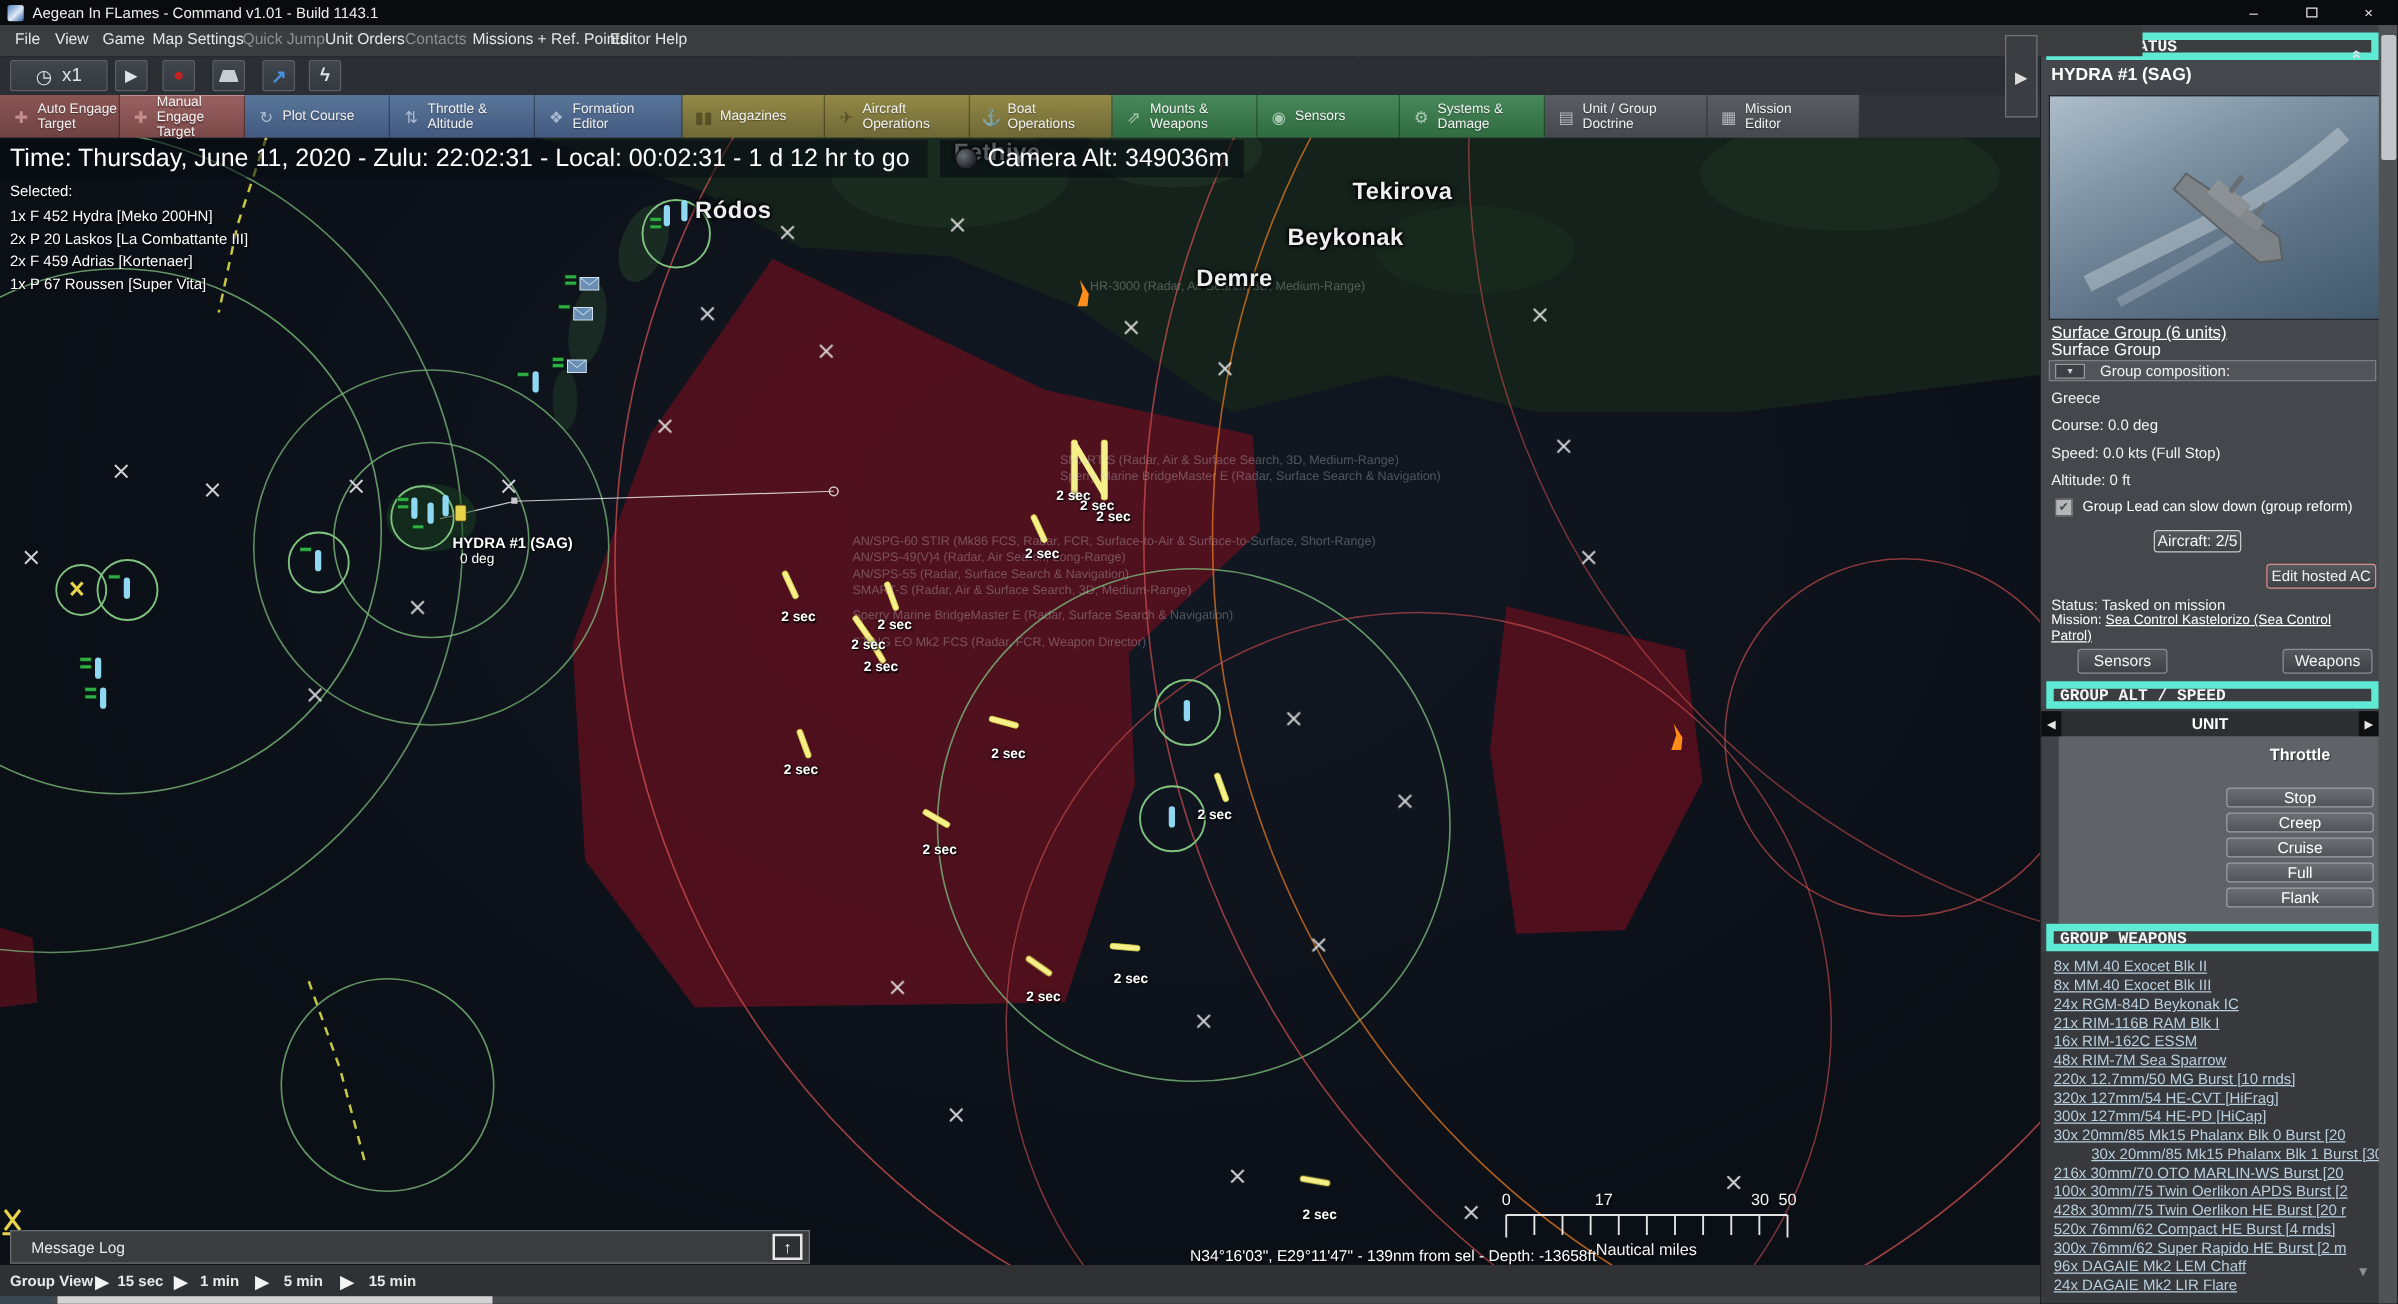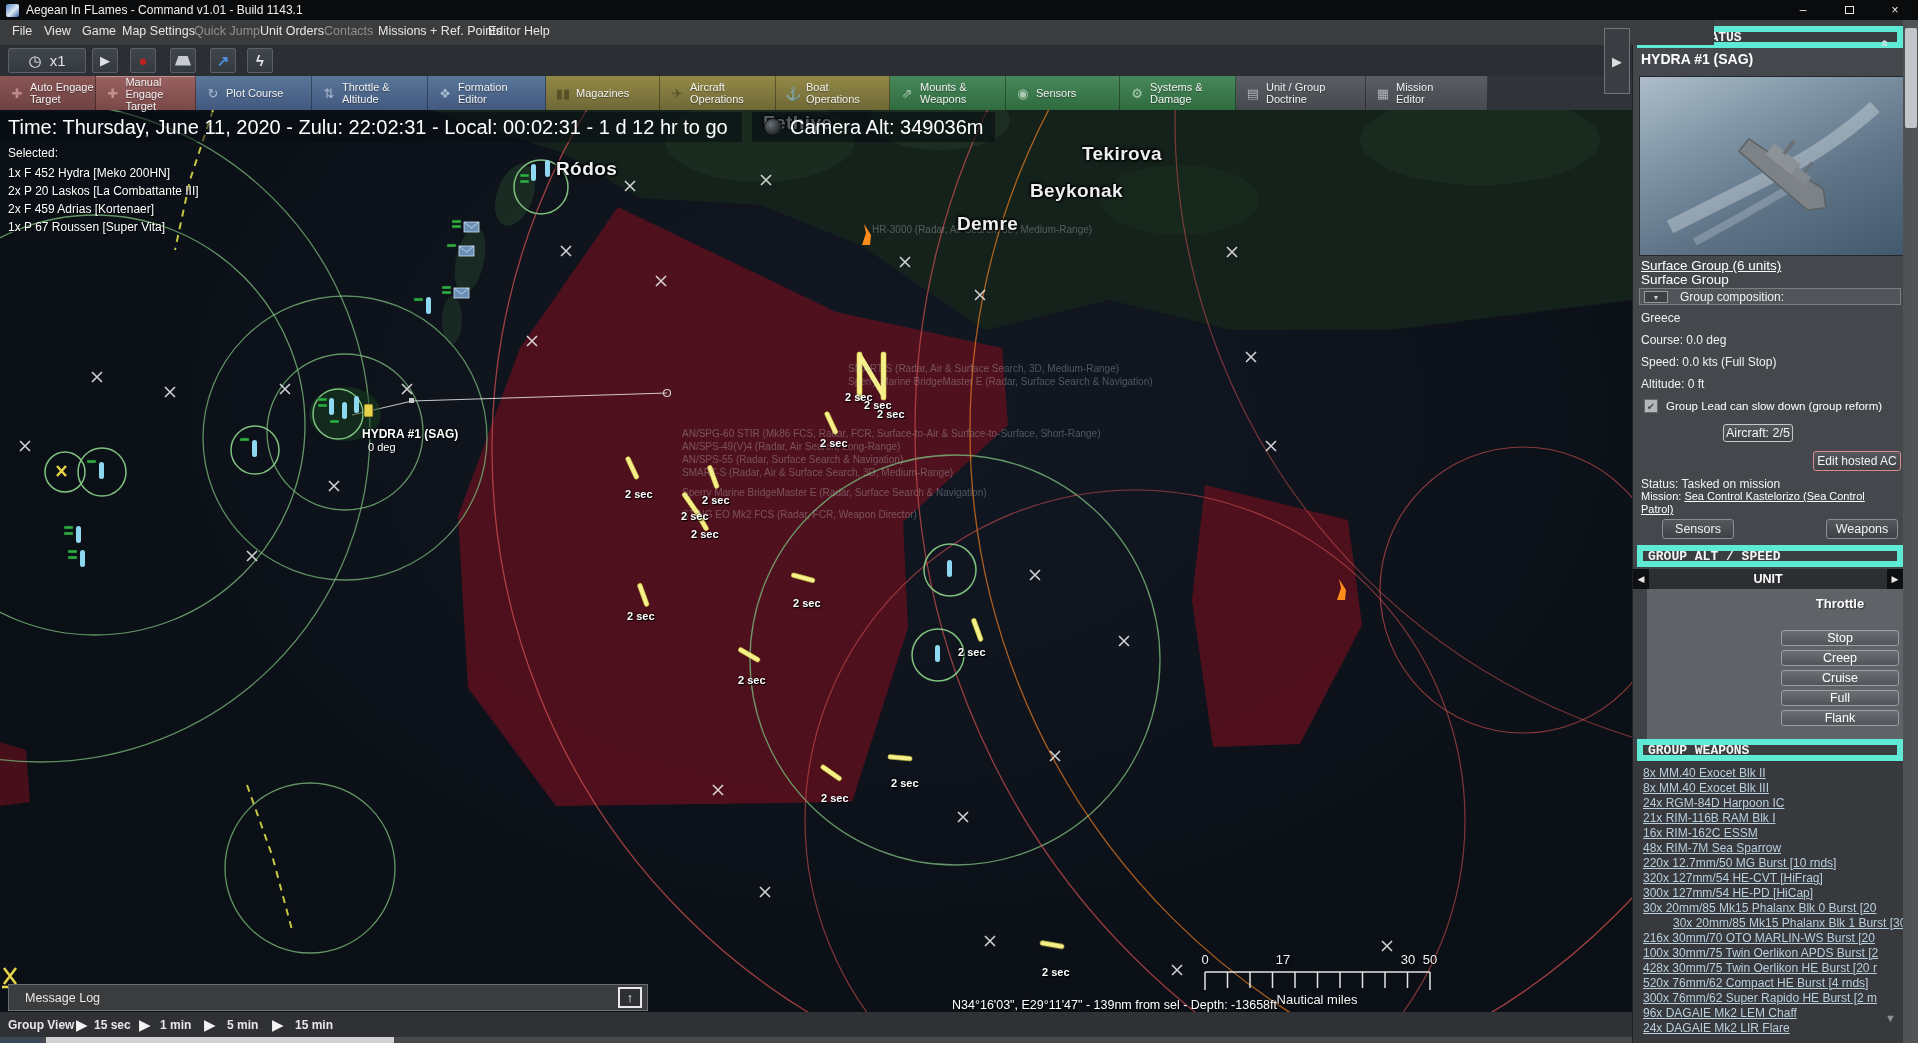--- a/index.html
+++ b/index.html
@@ -611,21 +611,21 @@
     <div class="sb-abs thr-btn" style="top:670px;">Full</div>
     <div class="sb-abs thr-btn" style="top:690px;">Flank</div>
 
     <div class="sb-abs sb-header" style="left:4px;top:719px;width:266px;height:22px;">
       <span>GROUP WEAPONS</span>
 
     </div>
 
     <a class="wpn-link" style="top:746px;">8x MM.40 Exocet Blk II</a>
     <a class="wpn-link" style="top:761px;">8x MM.40 Exocet Blk III</a>
-    <a class="wpn-link" style="top:776px;">24x RGM-84D Harpoon IC</a>
+    <a class="wpn-link" style="top:776px;">24x RGM-84D Beykonak IC</a>
     <a class="wpn-link" style="top:791px;">21x RIM-116B RAM Blk I</a>
     <a class="wpn-link" style="top:806px;">16x RIM-162C ESSM</a>
     <a class="wpn-link" style="top:821px;">48x RIM-7M Sea Sparrow</a>
     <a class="wpn-link" style="top:836px;">220x 12.7mm/50 MG Burst [10 rnds]</a>
     <a class="wpn-link" style="top:851px;">320x 127mm/54 HE-CVT [HiFrag]</a>
     <a class="wpn-link" style="top:866px;">300x 127mm/54 HE-PD [HiCap]</a>
     <a class="wpn-link" style="top:881px;">30x 20mm/85 Mk15 Phalanx Blk 0 Burst [20</a>
     <a class="wpn-link" style="top:896px;margin-left:30px;">30x 20mm/85 Mk15 Phalanx Blk 1 Burst [30</a>
     <a class="wpn-link" style="top:911px;">216x 30mm/70 OTO MARLIN-WS Burst [20</a>
     <a class="wpn-link" style="top:926px;">100x 30mm/75 Twin Oerlikon APDS Burst [2</a>

